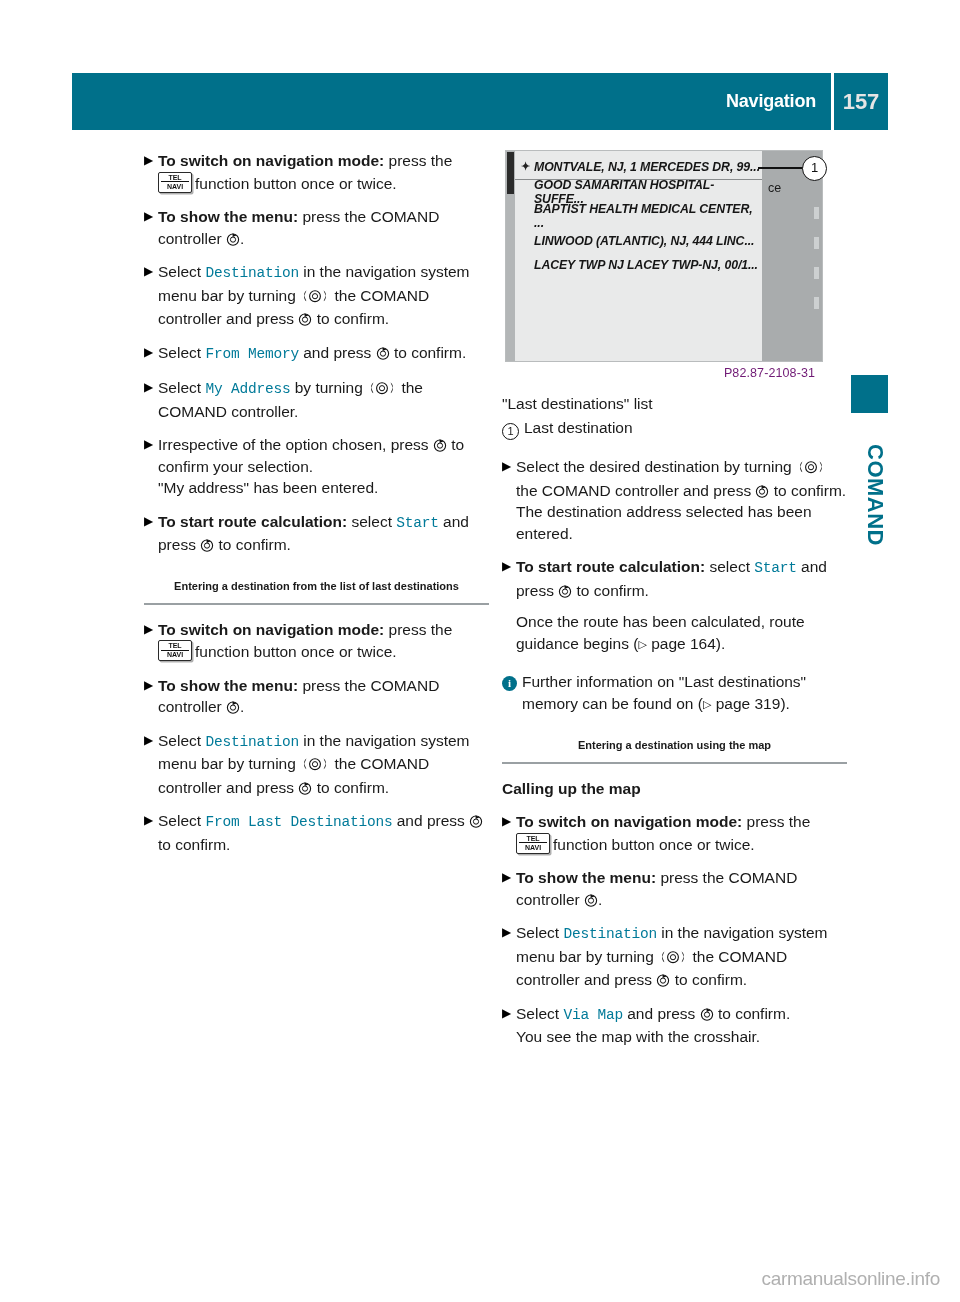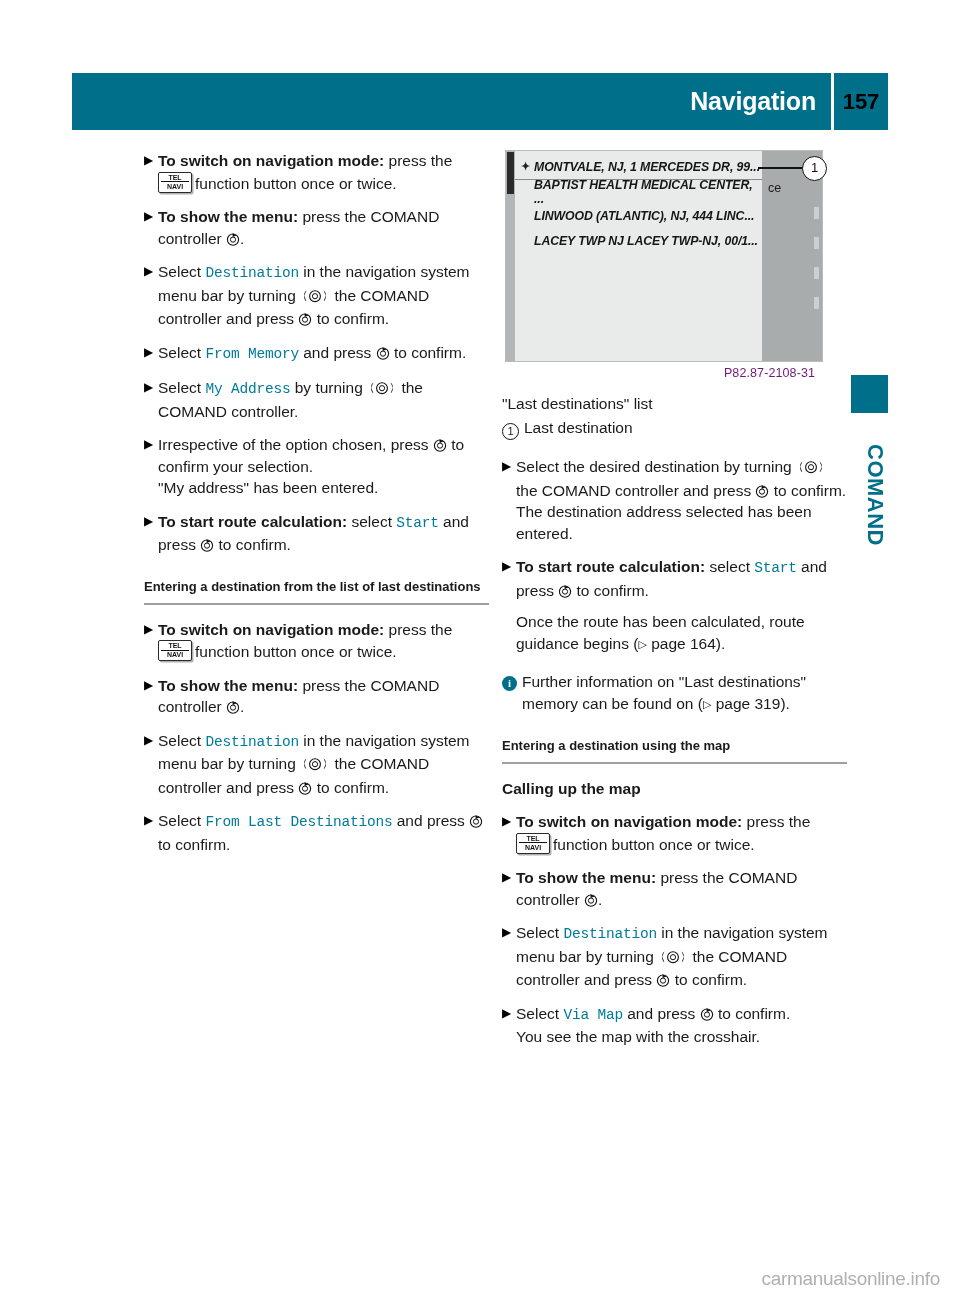--- a/index.html
+++ b/index.html
@@ -30,38 +30,38 @@
     flex: 1 1 auto;
     background: #00708a;
     display: flex;
     align-items: center;
     justify-content: flex-end;
     padding-right: 15px;
     box-sizing: border-box;
   }
   #header-title {
     color: #ffffff;
-    font-size: 25px;
+    font-size: 18px;
     font-weight: bold;
     letter-spacing: -0.2px;
   }
   #header-divider {
     width: 3px;
     background: #ffffff;
     flex: 0 0 auto;
   }
   #header-page-block {
     flex: 0 0 54px;
     background: #00708a;
     display: flex;
     align-items: center;
     justify-content: center;
   }
   #header-page-num {
-    color: #000000;
+    color: #e5e5e5;
     font-size: 22px;
     font-weight: bold;
   }
 
   
   #side-tab-block {
     position: absolute;
     left: 851px;
     top: 375px;
     width: 37px;
@@ -117,25 +117,26 @@
   
   .menu-term {
     font-family: "Liberation Mono", monospace;
     color: #007a99;
     font-size: 14.5px;
     letter-spacing: -0.2px;
   }
 
   
   .h2 {
-    font-size: 13px;
+    font-size: 11px;
     font-weight: bold;
     line-height: 21px;
     margin-top: 20px;
     margin-bottom: 6px;
+    text-align: center;
   }
   .h2-rule {
     border-bottom: 2px solid #9aa0a3;
     margin-bottom: 14px;
     margin-top: 4px;
   }
   .h3 {
     font-size: 15.5px;
     font-weight: bold;
     line-height: 21px;
@@ -500,20 +501,24 @@
         <div class="edge-tick" style="top:116px"></div>
         <div class="edge-tick" style="top:146px"></div>
       </div>
       <div id="nav-list">
         <div class="nav-row first">
           <span class="nav-marker">✦</span>
           <span>MONTVALE, NJ, 1 MERCEDES DR, 99...</span>
         </div>
         <div class="nav-row">
           <span class="nav-marker blank"></span>
+          <span>GOOD SAMARITAN HOSPITAL-SUFFE...</span>
+        </div>
+        <div class="nav-row">
+          <span class="nav-marker blank"></span>
           <span>BAPTIST HEALTH MEDICAL CENTER, ...</span>
         </div>
         <div class="nav-row">
           <span class="nav-marker blank"></span>
           <span>LINWOOD (ATLANTIC), NJ, 444 LINC...</span>
         </div>
         <div class="nav-row">
           <span class="nav-marker blank"></span>
           <span>LACEY TWP NJ LACEY TWP-NJ, 00/1...</span>
         </div>

